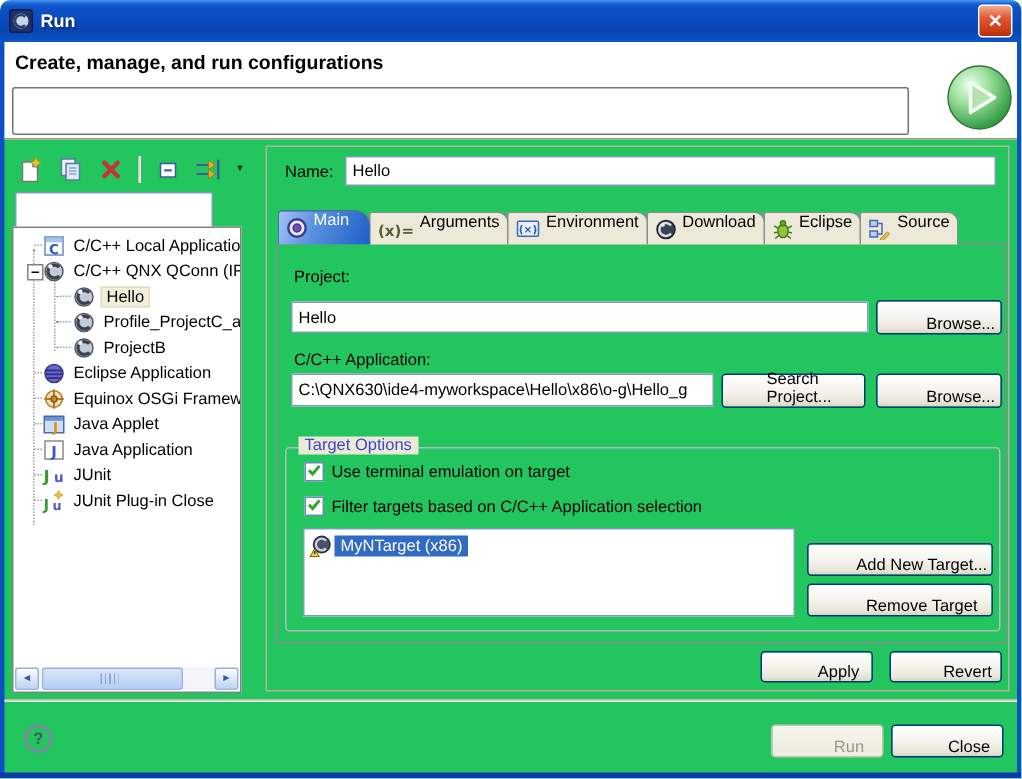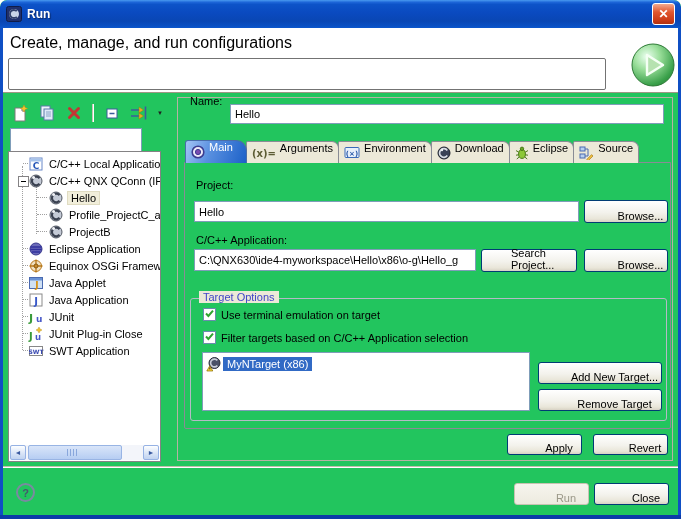--- a/index.html
+++ b/index.html
@@ -13,21 +13,21 @@
   .title-icon{width:16px;height:16px;margin-right:5px;display:flex;}
   .title-text{color:#fff;font-weight:bold;font-size:12px;text-shadow:1px 1px 1px #0a2a6a;}
   .close-btn{margin-left:auto;width:21px;height:20px;border:1px solid #fff;border-radius:3px;
     background:linear-gradient(180deg,#f2a98e 0%,#e2572f 40%,#cc3c18 80%,#b23210 100%);
     color:#fff;font-weight:bold;font-size:12px;display:flex;align-items:center;justify-content:center;}
   .b-left{position:absolute;left:0;top:28px;width:3px;height:488px;background:#0f4fc4;}
   .b-right{position:absolute;right:0;top:28px;width:3px;height:488px;background:#0f4fc4;}
   .b-bottom{position:absolute;left:0;top:515px;width:681px;height:4px;background:#0c3aa8;}
   
   .header-bg{position:absolute;left:3px;top:28px;width:675px;height:64px;background:#fff;border-bottom:1px solid #9e9884;}
-  .banner-title{position:absolute;left:10px;top:34px;font-size:16px;font-weight:normal;}
+  .banner-title{position:absolute;left:10px;top:34px;font-size:13px;font-weight:bold;}
   .msg-box{position:absolute;left:8px;top:58px;width:596px;height:30px;background:#fff;border:1px solid #737373;border-radius:2px;}
   .play-banner{position:absolute;left:630px;top:42px;width:46px;height:46px;}
   
   .toolbar-row{position:absolute;left:8px;top:101px;height:24px;display:flex;align-items:center;gap:3px;}
   .tbtn{width:22px;height:22px;display:flex;align-items:center;justify-content:center;border:1px solid transparent;}
   .tsep{width:1px;height:18px;background:#c6c3b3;border-right:1px solid #fff;margin:0 3px;}
   .tcaret{font-size:6px;color:#202020;padding:0 3px;}
   .filter-input{position:absolute;left:10px;top:128px;width:124px;height:14px;border:1px solid #7f9db9;
     font-family:"Liberation Sans",sans-serif;font-size:11px;padding:20px 3px;outline:none;}
   
@@ -286,43 +286,34 @@
         <div class="trow d1">
           <span class="t-icon">
             <svg width="16" height="16" viewBox="0 0 16 16">
               <text x="1" y="14" font-size="10" font-weight="bold" fill="#3a9a3a" font-family="DejaVu Sans, sans-serif">J</text>
               <text x="7" y="14" font-size="8.5" font-weight="bold" fill="#4858c8" font-family="DejaVu Sans, sans-serif">u</text>
               <path d="M11 1l1 2 2 1-2 1-1 2-1-2-2-1 2-1z" fill="#f0c030" stroke="#b88a10" stroke-width="0.4"></path>
             </svg>
           </span>
           <span class="t-label">JUnit Plug-in Close</span>
         </div>
-        <div class="trow d1">
-          <span class="t-icon">
-            <svg width="16" height="16" viewBox="0 0 16 16">
-              <rect x="1.5" y="3.5" width="13" height="9" fill="#fff" stroke="#888"></rect>
-              <text x="8" y="10.5" font-size="6" font-weight="bold" fill="#3848b0" text-anchor="middle" font-family="DejaVu Sans, sans-serif">SWT</text>
-            </svg>
-          </span>
-          <span class="t-label">SWT Application</span>
-        </div>
       </div>
     <div class="hscroll">
       <div class="sb-btn">
           <span>◄</span>
         </div>
       <div class="sb-thumb"></div>
       <div class="sb-btn right">
           <span>►</span>
         </div>
     </div>
   </div>
 
   <div class="rpanel"></div>
-  <div class="lbl" style="left:190px;top:95px;">Name:</div>
+  <div class="lbl" style="left:190px;top:109px;">Name:</div>
   <input class="xp-input" style="left: 230px; top: 104px; width: 434px; height: 20px;" readonly="" value="Hello">
 
   <div class="tabstrip">
       <div class="tab selected">
         <span class="tab-icon">
           <svg width="14" height="14" viewBox="0 0 14 14">
             <circle cx="7" cy="7" r="5.8" fill="#ece8f8" stroke="#3c3c90" stroke-width="1.6"></circle>
             <circle cx="7" cy="7" r="2.6" fill="#7a4ab0" stroke="#3c3c90"></circle>
           </svg>
         </span>

